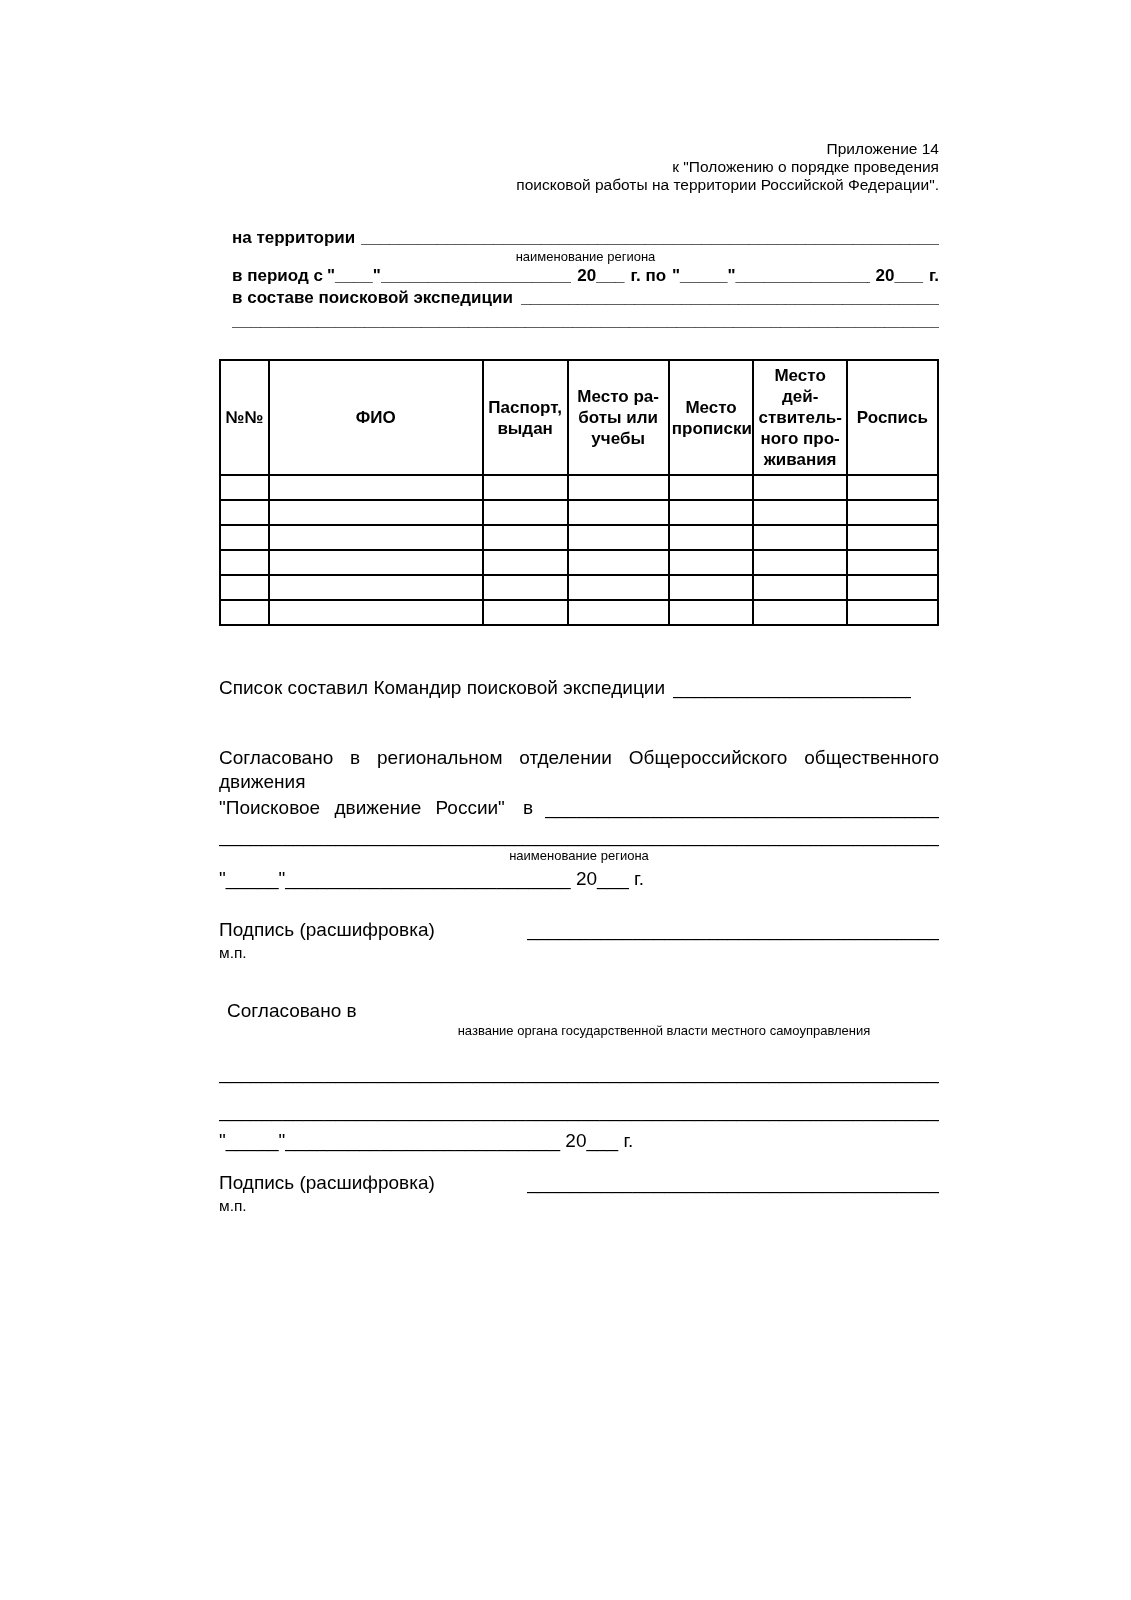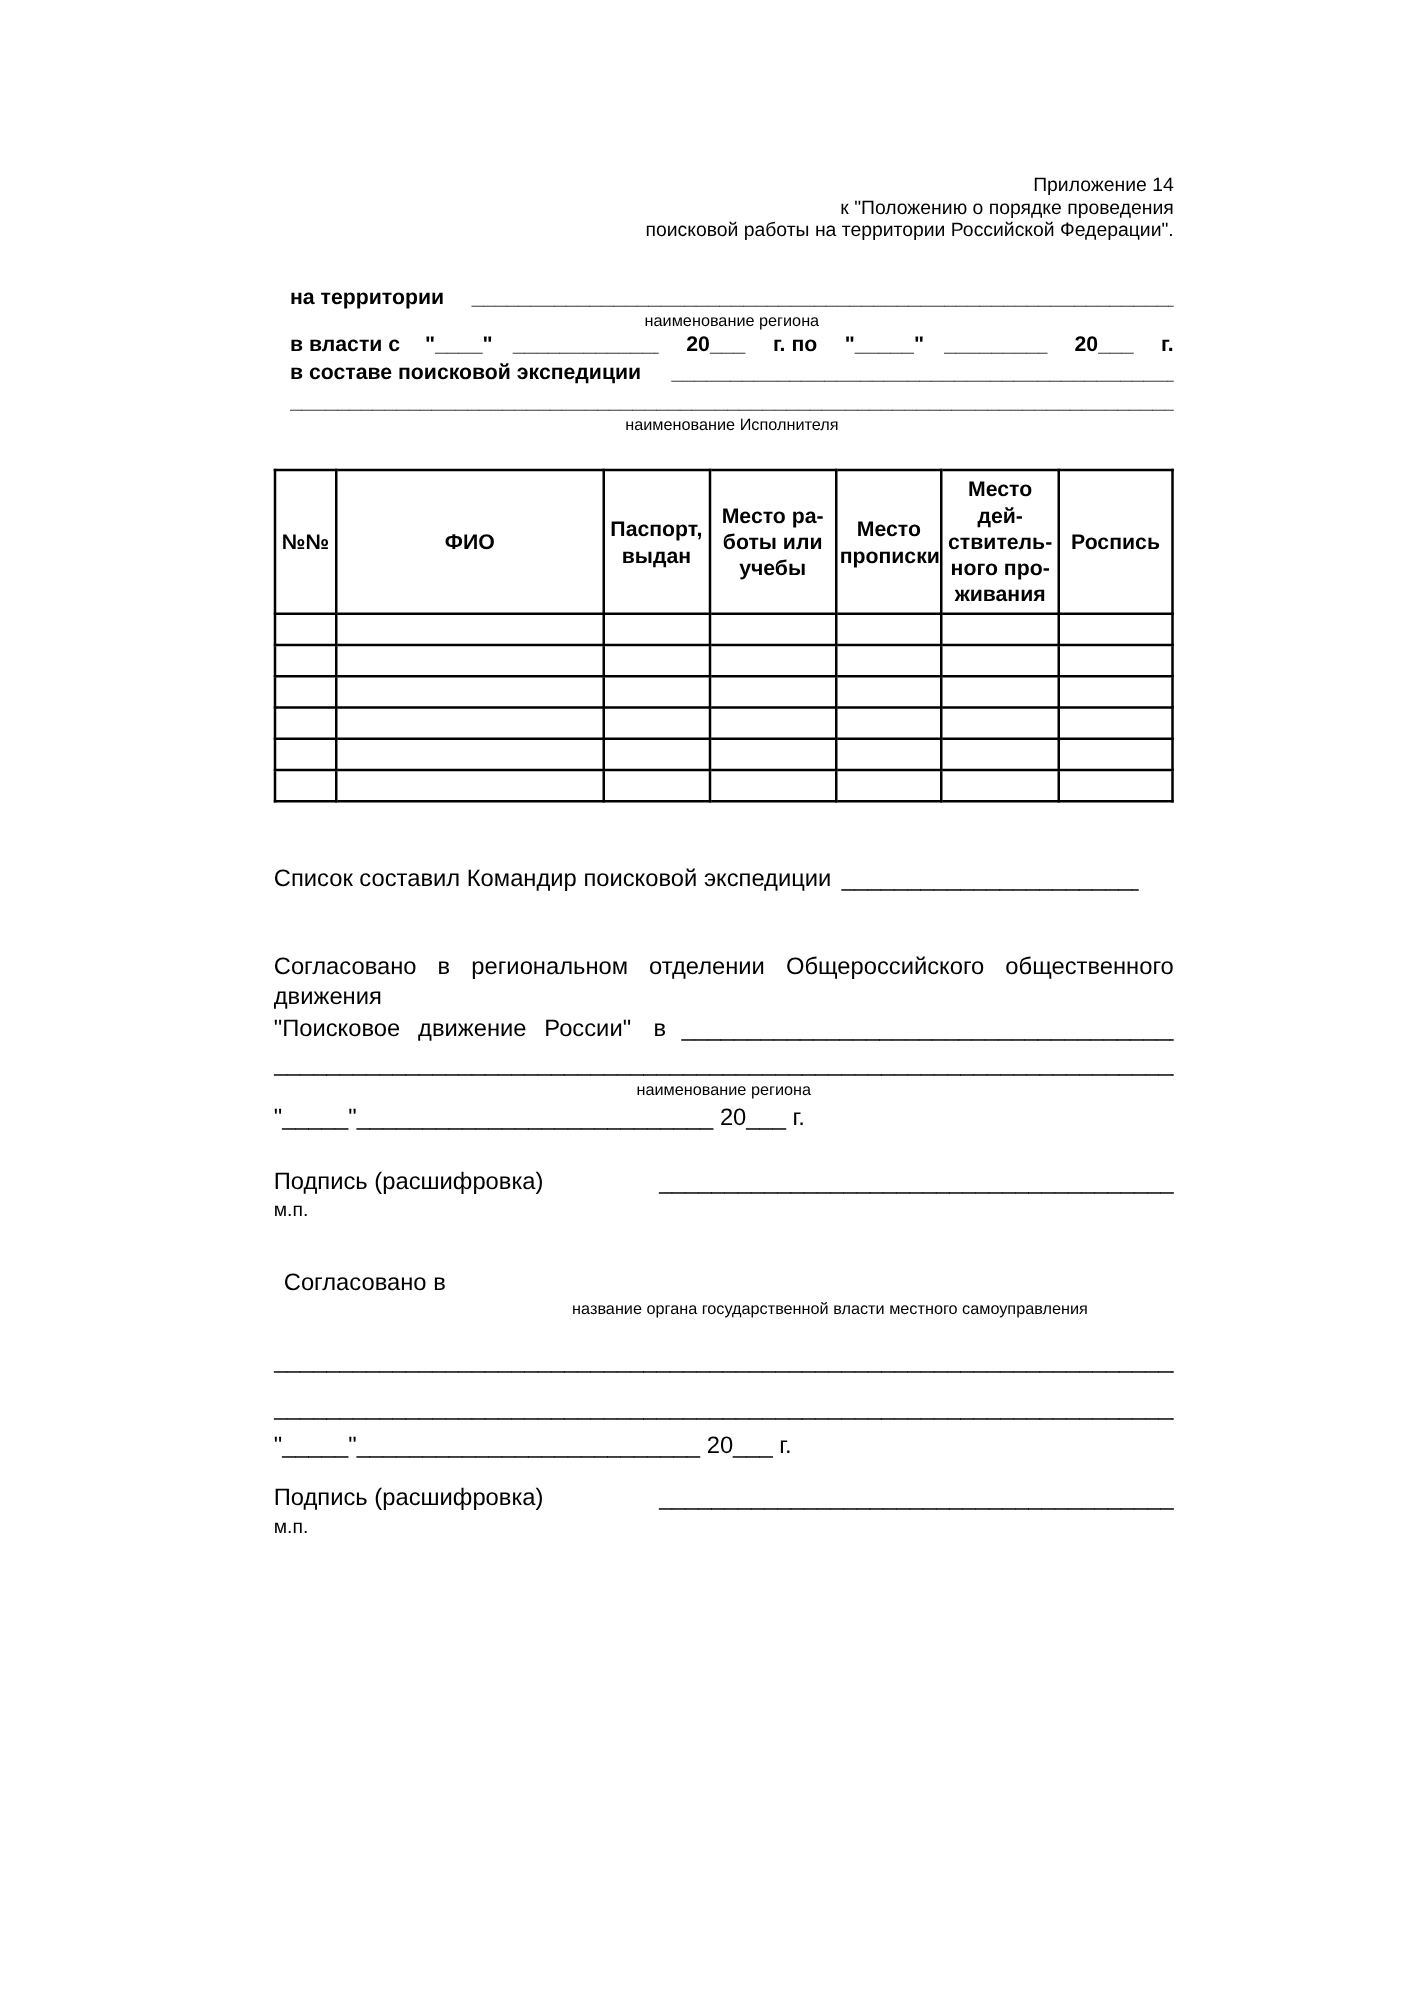--- a/index.html
+++ b/index.html
@@ -12,21 +12,21 @@
     color:#000;
     font-family:"Liberation Sans", sans-serif;
     padding:140px 106px 40px 133px;
     overflow:hidden;
   }
   .appendix { text-align:right; font-size:15.5px; line-height:18px; }
   .doc-title { margin-top:23px; text-align:center; font-size:21px; font-weight:700; white-space:nowrap; }
 
   .head { margin-top:33px; padding-left:13px; font-weight:700; font-size:17px; }
   .row { display:flex; align-items:baseline; }
-  .head .row { line-height:22px;gap:16px; }
+  .head .row { line-height:22px; }
   .fill { overflow:hidden; white-space:nowrap; }
   .grow { flex:1 1 0; }
   .caption { font-weight:400; font-size:13px; line-height:16px; text-align:center; }
   .ml4 { margin-left:4px; } .ml6 { margin-left:6px; } .ml8 { margin-left:8px; }
   .nowrap { white-space:nowrap; }
   .head-rule { margin-top:1px; line-height:20px; }
 
   table.participants {
     margin-top:27px;
     width:100%;
@@ -71,40 +71,39 @@
 
 
   <div class="head">
     <div class="row">
       <span>на территории</span>
       <span class="fill grow ml6">____________________________________________________________________________________________________________________________________________</span>
     </div>
     <div class="caption">наименование региона</div>
 
     <div class="row">
-      <span class="nowrap">в власти с</span>
+      <span class="nowrap">в период с</span>
       <span class="ml4 nowrap">"____"</span>
       <span class="fill" style="flex:1.42 1 0;">____________________________________________________________________________________________________________________________________________</span>
       <span class="ml6 nowrap">20___</span>
       <span class="ml6 nowrap">г. по</span>
       <span class="ml6 nowrap">"_____"</span>
       <span class="fill grow">____________________________________________________________________________________________________________________________________________</span>
       <span class="ml6 nowrap">20___</span>
       <span class="ml6 nowrap">г.</span>
     </div>
 
     <div class="row">
       <span class="nowrap">в составе поисковой экспедиции</span>
       <span class="fill grow ml8">____________________________________________________________________________________________________________________________________________</span>
     </div>
 
     <div class="row head-rule">
       <span class="fill grow">____________________________________________________________________________________________________________________________________________</span>
     </div>
-    <div class="caption">наименование Исполнителя</div>
   </div>
 
   <table class="participants">
     <colgroup>
       <col style="width:6.8%">
         <col style="width:29.8%">
         <col style="width:11.8%">
       <col style="width:14.1%">
         <col style="width:11.8%">
         <col style="width:13%">

